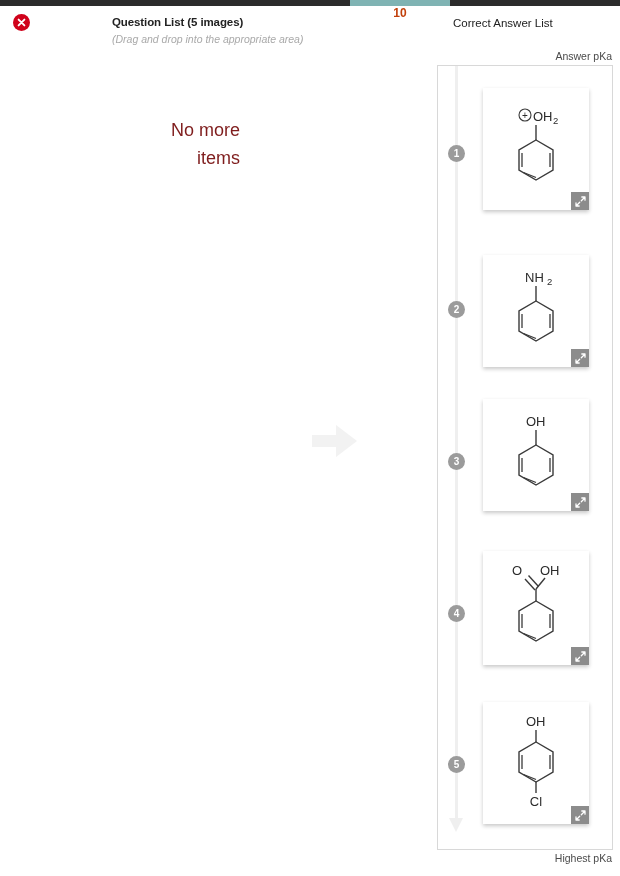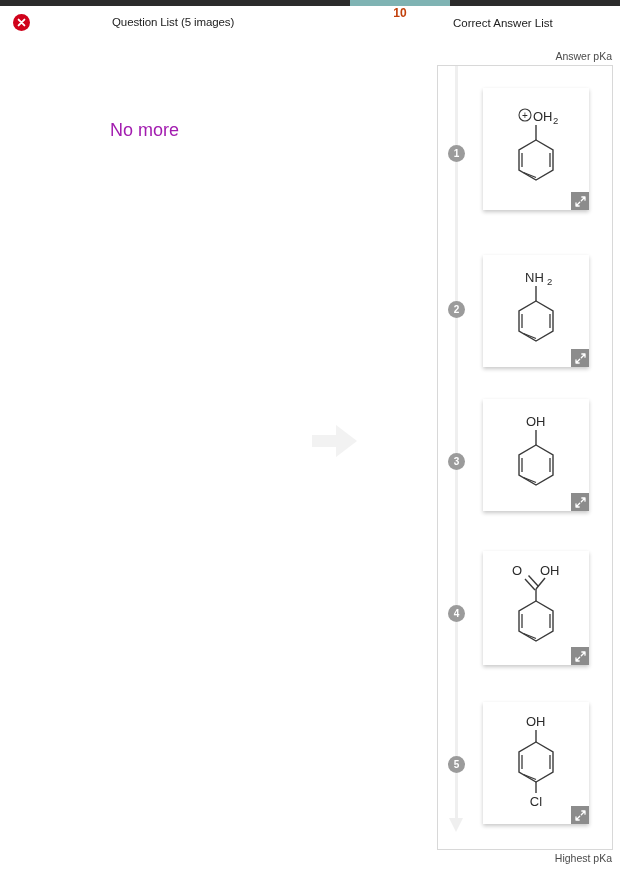--- a/index.html
+++ b/index.html
@@ -32,21 +32,21 @@
     position: absolute; left: 13px; top: 14px;
     width: 17px; height: 17px; border-radius: 50%;
     background: #d0021b; cursor: pointer;
     display: flex; align-items: center; justify-content: center;
   }
   .close-btn svg { display:block; }
 
   
   .q-title {
     position: absolute; left: 112px; top: 16px;
-    font-size: 11.5px; font-weight: normal; color: #222; letter-spacing: -0.1px;
+    font-size: 11.5px; font-weight: bold; color: #222; letter-spacing: -0.1px;
     white-space: nowrap;
   }
   .q-sub {
     position: absolute; left: 112px; top: 33px;
     font-size: 10.5px; font-style: italic; color: #a9a9a9;
     white-space: nowrap;
   }
 
   
   .a-title {
@@ -54,22 +54,22 @@
     font-size: 11.5px; color: #222; white-space: nowrap;
   }
 
   
   .question-panel {
     position: absolute; left: 0px; top: 52px;
     width: 300px; height: 800px;
   }
   .no-more {
     position: absolute; left: 110px; top: 64px;
-    width: 130px; text-align: left;
-    font-size: 18px; color: #a21caf; line-height: 28px;
+    width: 130px; text-align: right;
+    font-size: 18px; color: #7f1d1d; line-height: 28px;
   }
 
   
   .mid-arrow {
     position: absolute; left: 312px; top: 424px;
     width: 46px; height: 34px;
   }
 
   
   .pka-label {
@@ -140,26 +140,28 @@
   </div>
   <div class="step-number">10</div>
 
   <div class="close-btn">
     <svg width="9" height="9" viewBox="0 0 9 9">
       <path d="M1.6 1.6 L7.4 7.4 M7.4 1.6 L1.6 7.4" stroke="#ffffff" stroke-width="1.9" stroke-linecap="round"></path>
     </svg>
   </div>
 
   <div class="q-title">Question List (5 images)</div>
+  <div class="q-sub">(Drag and drop into the appropriate area)</div>
 
   <div class="a-title">Correct Answer List</div>
 
   <div class="question-panel">
     <div class="no-more">
       <div>No more</div>
+      <div>items</div>
     </div>
   </div>
 
   <div class="mid-arrow">
     <svg width="46" height="34" viewBox="0 0 46 34">
       <polygon points="0,11 24,11 24,1 45,17 24,33 24,23 0,23" fill="#f2f2f2"></polygon>
     </svg>
   </div>
 
   <div class="pka-label pka-lowest">Answer pKa</div>

